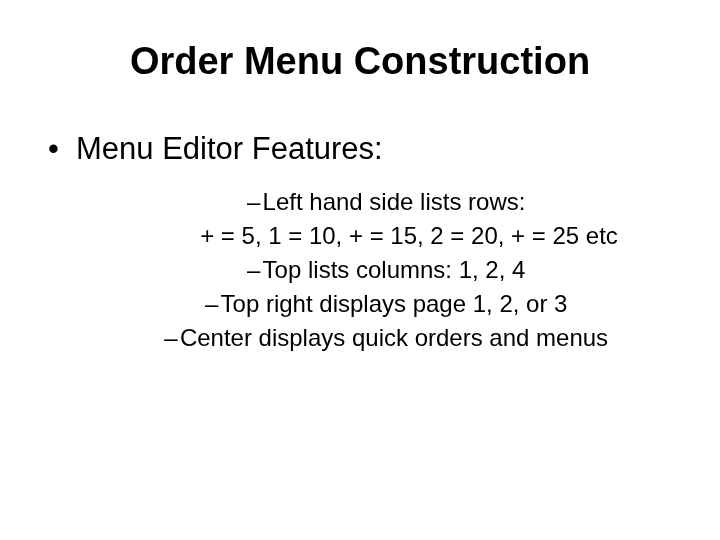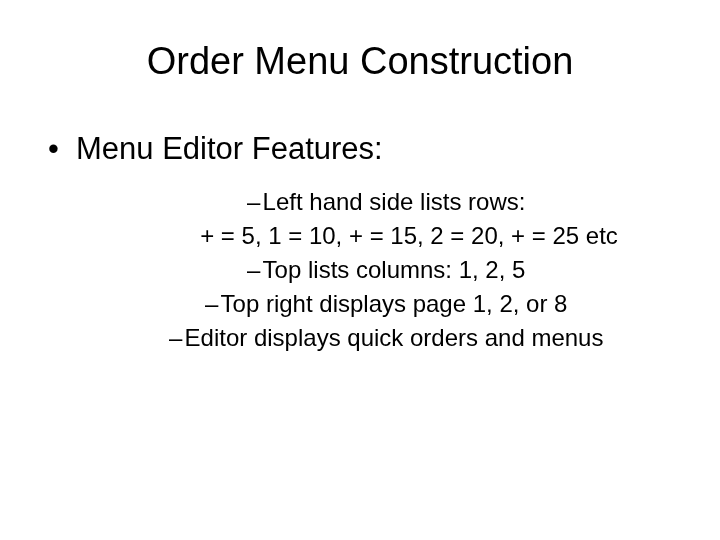--- a/index.html
+++ b/index.html
@@ -10,21 +10,21 @@
     body {
       width: 720px;
       height: 540px;
       background: #ffffff;
       font-family: Arial, Helvetica, sans-serif;
       color: #000000;
       padding: 30px 40px;
     }
     .slide-title {
       font-size: 38px;
-      font-weight: normal;
+      font-weight: bold;
       text-align: center;
       margin-bottom: 48px;
       margin-top: 10px;
     }
     .level1 {
       font-size: 31px;
       margin-left: 8px;
       margin-bottom: 18px;
     }
     .level1 .bullet {
@@ -59,21 +59,21 @@
 </div>
 
 <div class="level2-list">
   <div class="level2">
     <span class="dash">–</span><span>Left hand side lists rows:</span>
   </div>
   <div class="level3">
     <span>+ = 5, 1 = 10, + = 15, 2 = 20, + = 25 etc</span>
   </div>
   <div class="level2">
-    <span class="dash">–</span><span>Top lists columns: 1, 2, 5</span>
+    <span class="dash">–</span><span>Top lists columns: 1, 2, 4</span>
   </div>
   <div class="level2">
-    <span class="dash">–</span><span>Top right displays page 1, 2, or 8</span>
+    <span class="dash">–</span><span>Top right displays page 1, 2, or 3</span>
   </div>
   <div class="level2">
-    <span class="dash">–</span><span>Editor displays quick orders and menus</span>
+    <span class="dash">–</span><span>Center displays quick orders and menus</span>
   </div>
 </div>
 
 </body></html>

